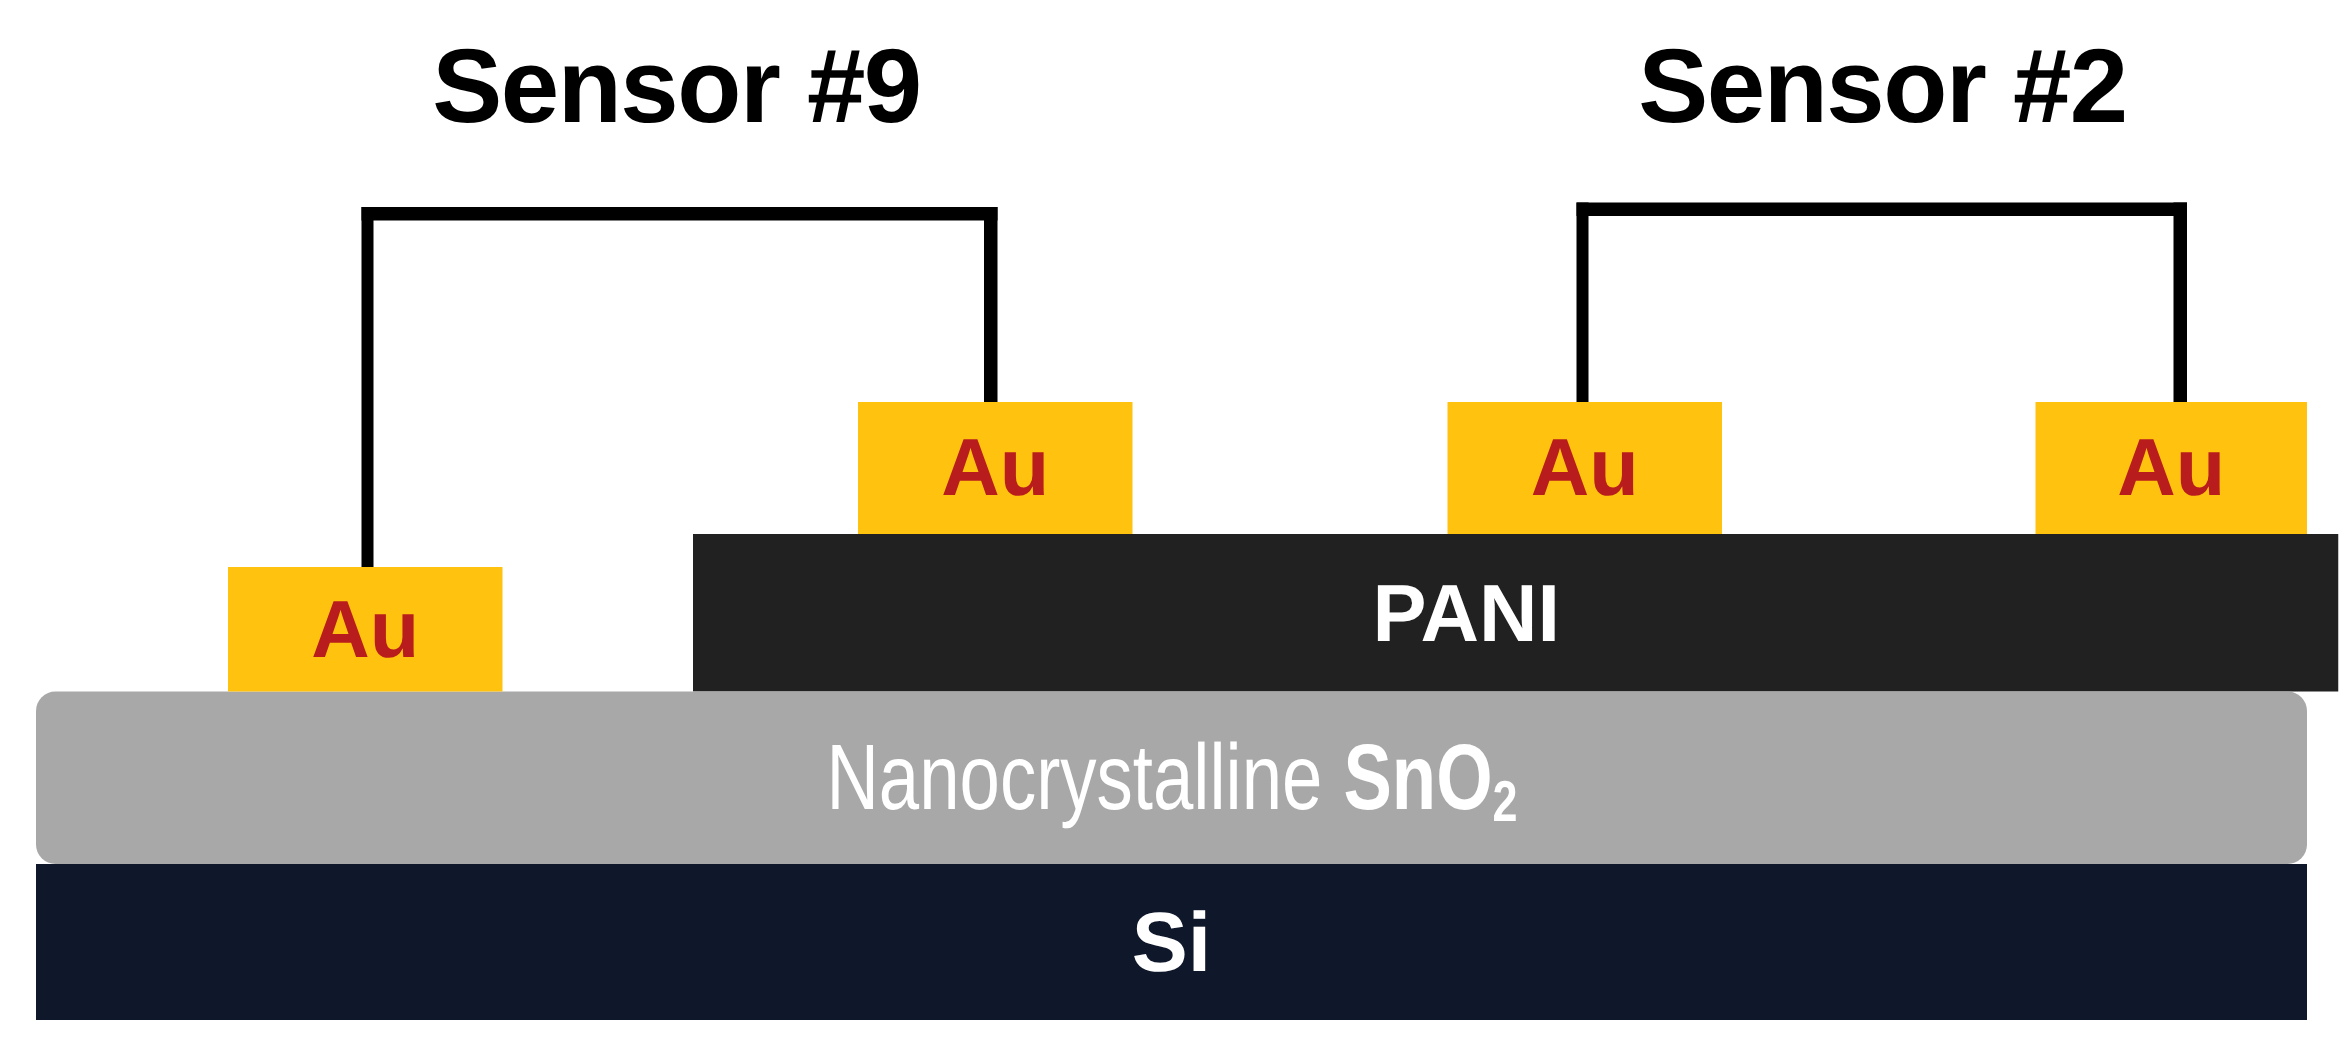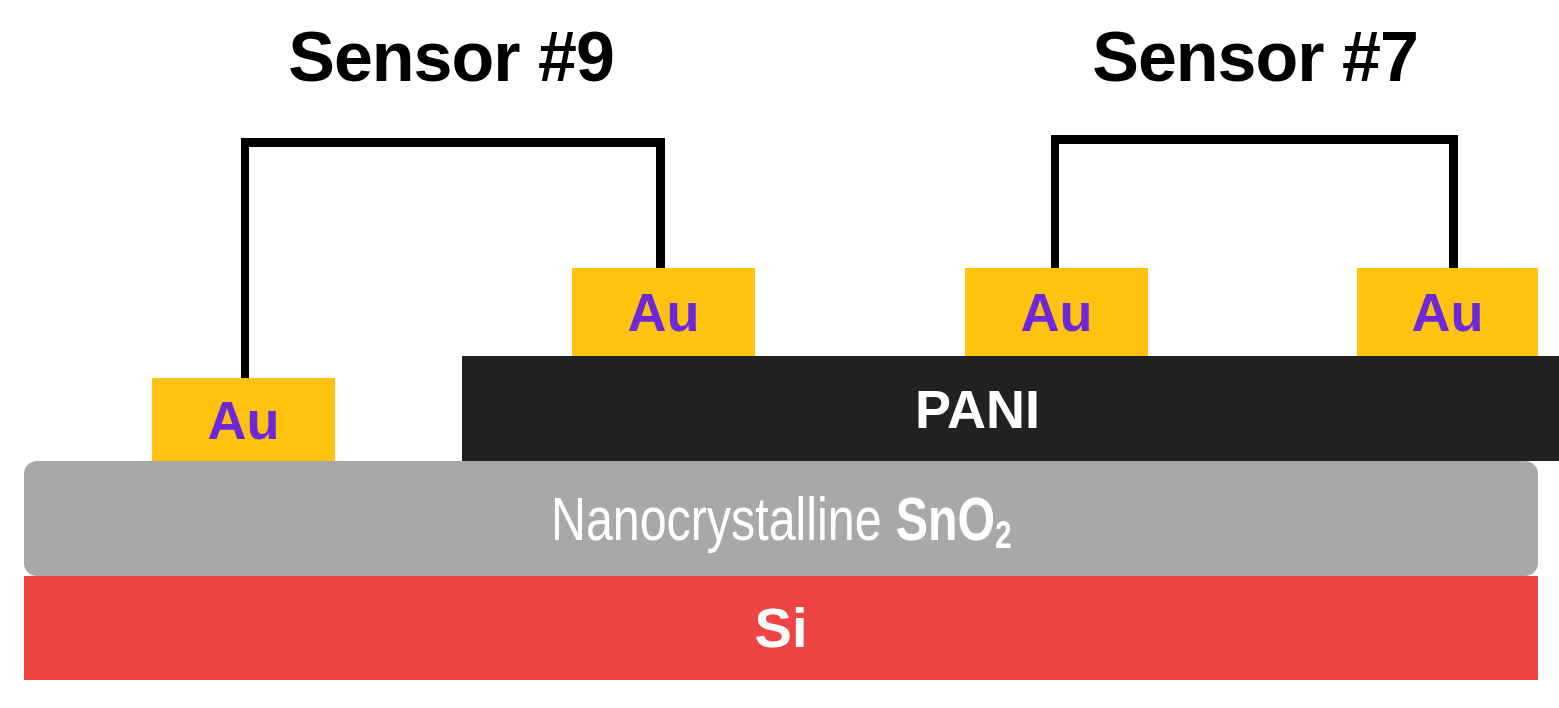--- a/index.html
+++ b/index.html
@@ -99,56 +99,56 @@
   #layer-sno2 sub {
     font-size: 0.62em;
     vertical-align: baseline;
     position: relative;
     top: 0.22em;
   }
 
   #layer-si {
     left: 24px;  top: 576px;
     width: 1514px; height: 104px;
-    background: #ef4444;
+    background: #0f172a;
     justify-content: center;
   }
   #layer-si .layer-label {
     font-weight: bold;
     font-size: 56px;
   }
 
   
   .au-pad {
     position: absolute;
     background: #ffc20e;
     display: flex;
     align-items: center;
     justify-content: center;
   }
   .au-pad .pad-label {
     font-family: "Liberation Sans", sans-serif;
     font-weight: bold;
     font-size: 54px;
-    color: #6d28d9;
+    color: #b91c1c;
     line-height: 1;
   }
   #au-pad-1 { left: 152px;  top: 378px; width: 183px; height: 83px; }
   #au-pad-2 { left: 572px;  top: 268px; width: 183px; height: 88px; }
   #au-pad-3 { left: 965px;  top: 268px; width: 183px; height: 88px; }
   #au-pad-4 { left: 1357px; top: 268px; width: 181px; height: 88px; }
 </style>
 </head>
 <body>
 
 <div id="stage">
 
   <div class="sensor-title" id="title-sensor-1">Sensor #9</div>
 
-  <div class="sensor-title" id="title-sensor-2">Sensor #7</div>
+  <div class="sensor-title" id="title-sensor-2">Sensor #2</div>
 
   <div>
     <div class="bracket-bar" id="bracket1-top"></div>
     <div class="bracket-leg" id="bracket1-left"></div>
     <div class="bracket-leg" id="bracket1-right"></div>
   </div>
 
   <div>
     <div class="bracket-bar" id="bracket2-top"></div>
     <div class="bracket-leg" id="bracket2-left"></div>

